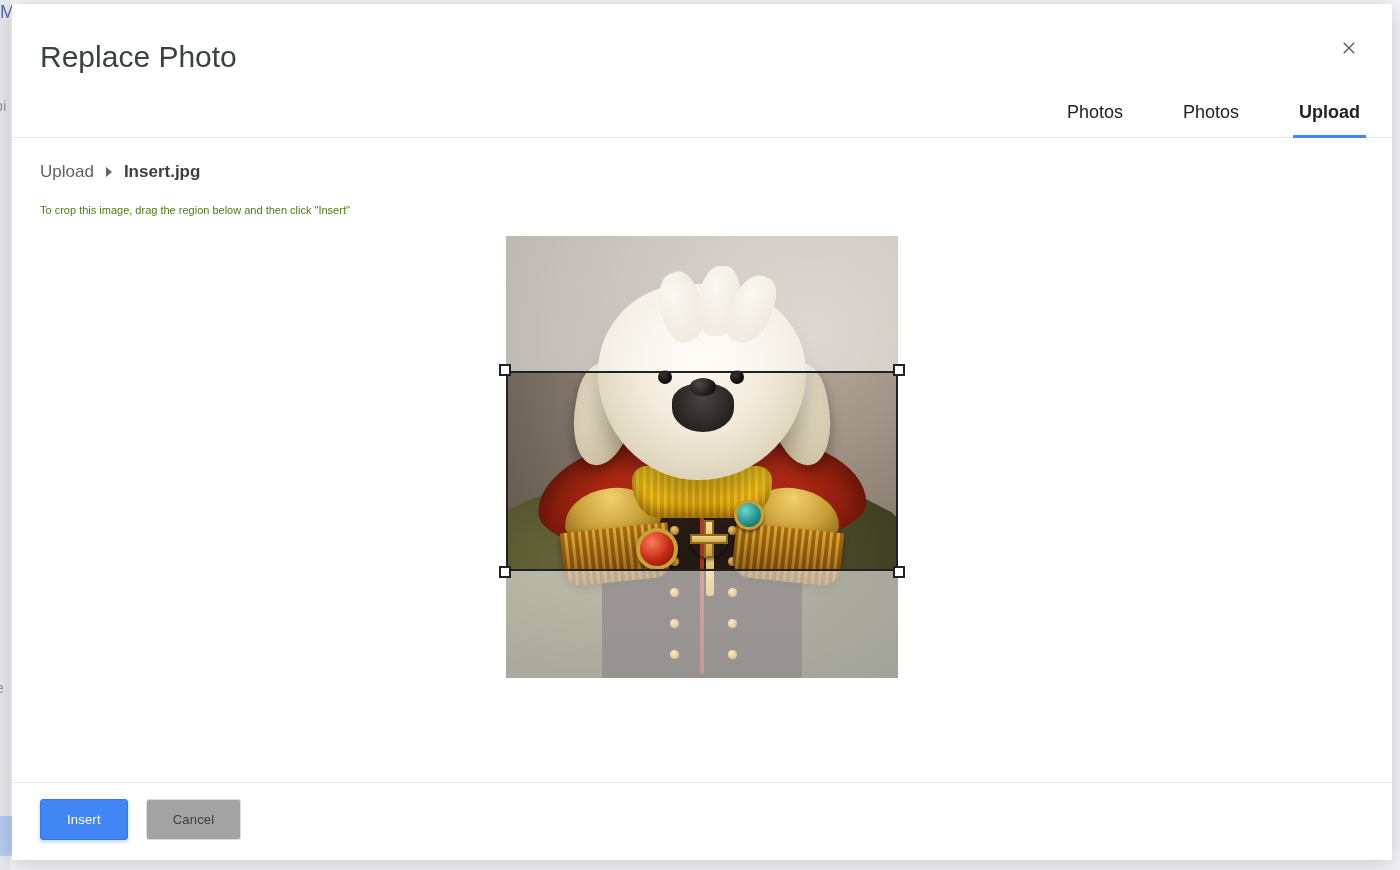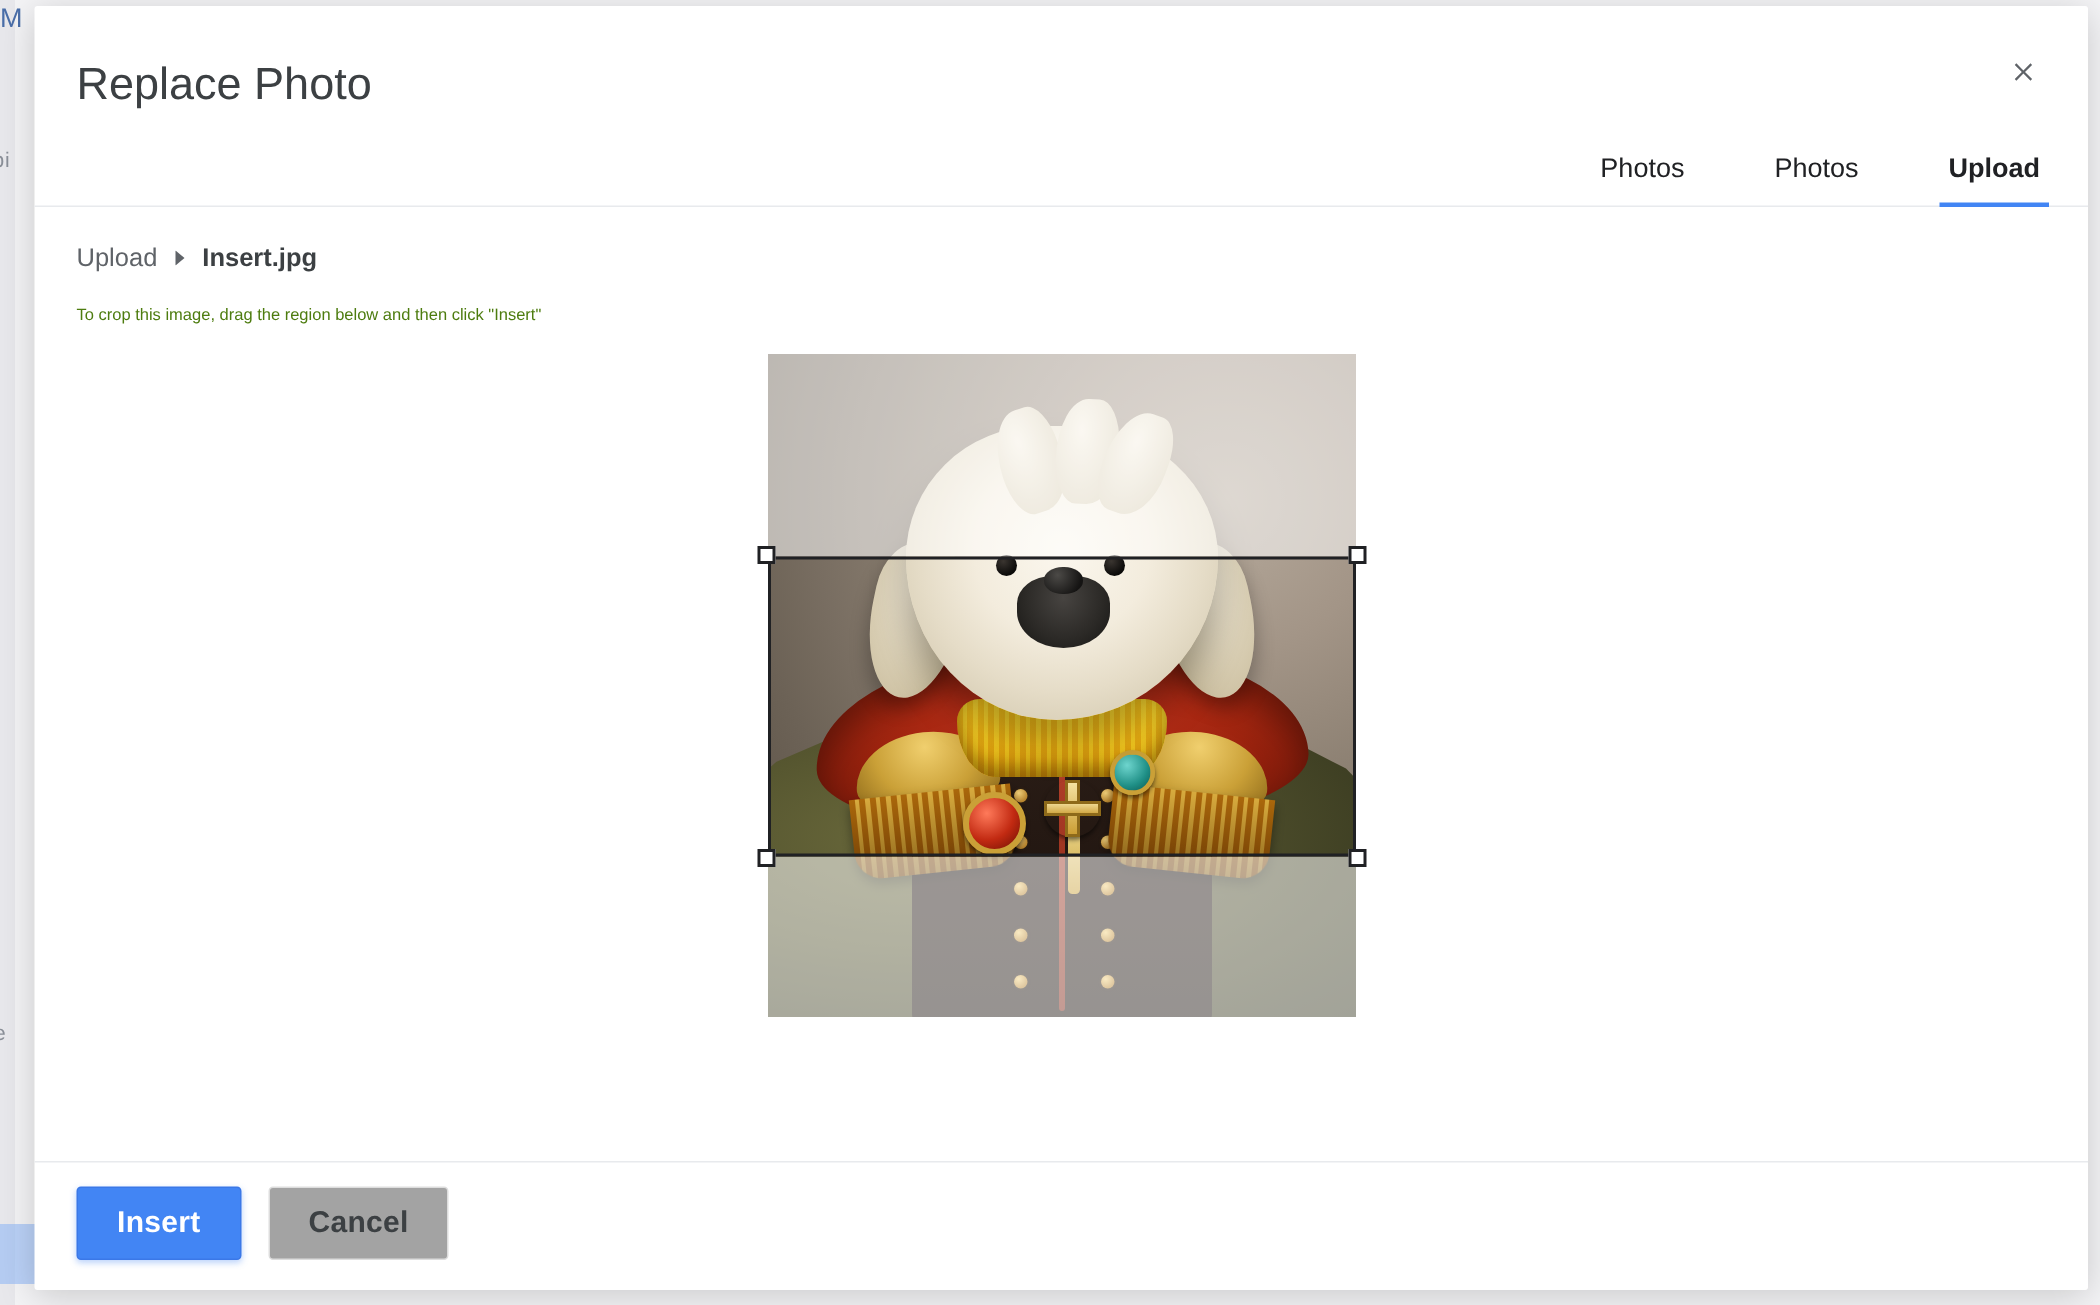--- a/index.html
+++ b/index.html
@@ -58,21 +58,20 @@
     position: absolute;
     top: 4px;
     left: 12px;
     right: 8px;
     bottom: 10px;
     background: #ffffff;
     box-shadow: 0 4px 24px rgba(0,0,0,0.18);
     border-radius: 2px;
     display: flex;
     flex-direction: column;
-    margin-left: 11px;
   }
 
   .dialog-header {
     padding: 24px 28px 0 28px;
     position: relative;
   }
   .dialog-title {
     font-size: 30px;
     font-weight: 400;
     color: #3c4043;
@@ -423,22 +422,22 @@
   .handle.bl { bottom: -7px; left: -7px; cursor: nesw-resize; }
   .handle.br { bottom: -7px; right: -7px; cursor: nwse-resize; }
 
   .footer {
     border-top: 1px solid #e8eaed;
     padding: 16px 28px 20px 28px;
     display: flex;
     gap: 18px;
   }
   .btn {
-    font-size: 20px;
-    font-weight: 700;
+    font-size: 13px;
+    font-weight: 400;
     padding: 12px 26px;
     border-radius: 3px;
     cursor: pointer;
     user-select: none;
     letter-spacing: 0.2px;
   }
   .btn.primary {
     background: #4285f4;
     color: #ffffff;
     border: 1px solid #3b78e7;

